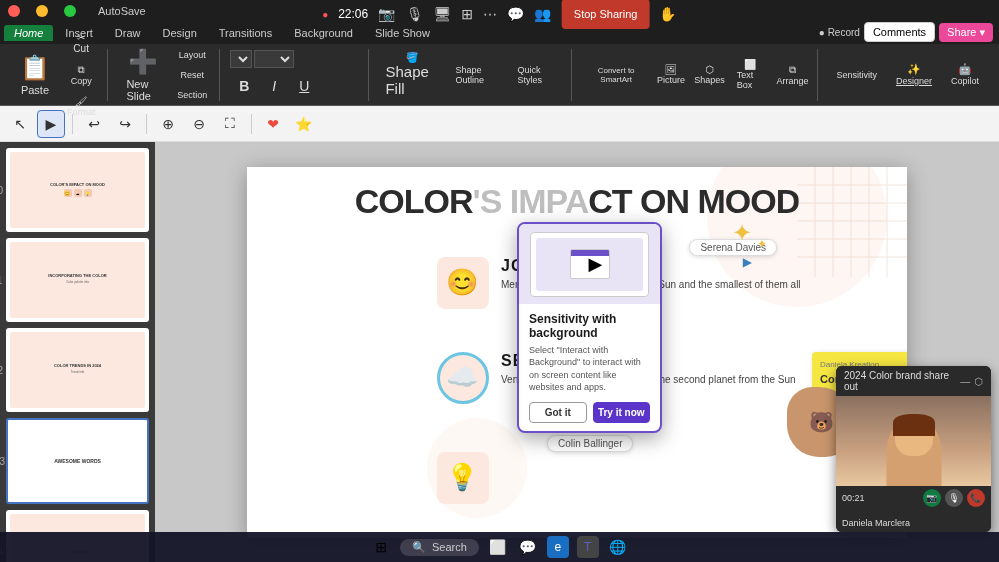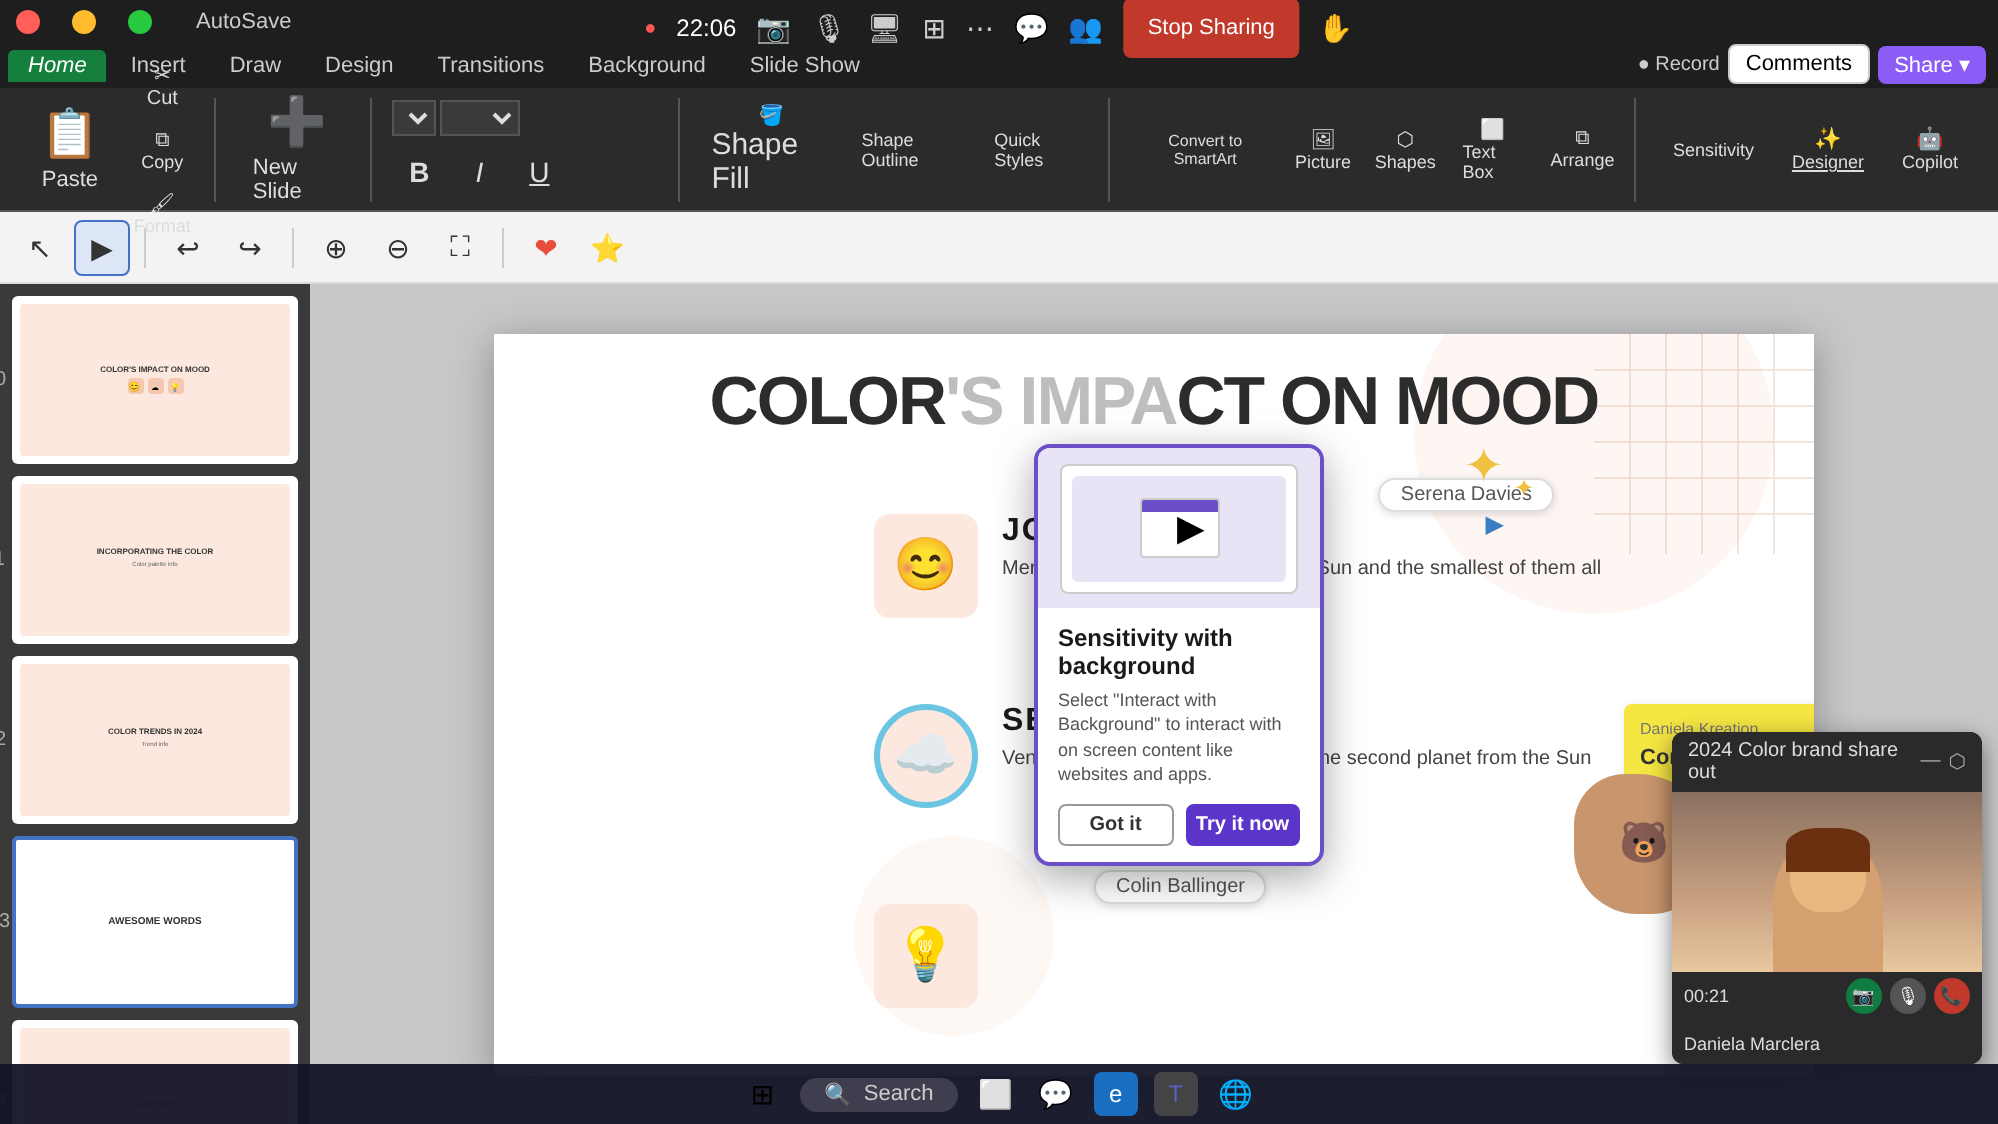--- a/index.html
+++ b/index.html
@@ -377,21 +377,21 @@
       border: 1px solid #ccc;
       border-radius: 4px;
       padding: 3px 8px;
       font-size: 11px;
       cursor: pointer;
       display: flex;
       align-items: center;
       gap: 4px;
     }
     .share-btn {
-      background: #8b5cf6;
+      background: #ec4899;
       color: #fff;
       border: none;
       border-radius: 4px;
       padding: 3px 8px;
       font-size: 11px;
       cursor: pointer;
     }
 
     
     .video-panel {
@@ -556,20 +556,31 @@
         <span>🖌</span>
         <span style="font-size:9px;">Format</span>
       </div>
     </div>
   </div>
 
   <div class="ribbon-group">
     <div class="ribbon-btn large">
       <span class="icon">➕</span>
       <span>New Slide</span>
+    </div>
+    <div style="display:flex;flex-direction:column;gap:2px;">
+      <div class="ribbon-btn">
+        <span style="font-size:9px;">Layout</span>
+      </div>
+      <div class="ribbon-btn">
+        <span style="font-size:9px;">Reset</span>
+      </div>
+      <div class="ribbon-btn">
+        <span style="font-size:9px;">Section</span>
+      </div>
     </div>
   </div>
 
   <div class="ribbon-group" style="gap:2px;flex-wrap:wrap;max-width:150px;">
     <div style="display:flex;align-items:center;gap:2px;">
       <select style="background:#3a3a3a;color:#ddd;border:1px solid #555;font-size:10px;height:18px;"></select>
       <select style="background:#3a3a3a;color:#ddd;border:1px solid #555;font-size:10px;height:18px;width:40px;"></select>
     </div>
     <div style="display:flex;gap:2px;flex-wrap:wrap;">
       <div class="tool-btn" style="color:#ddd;">

